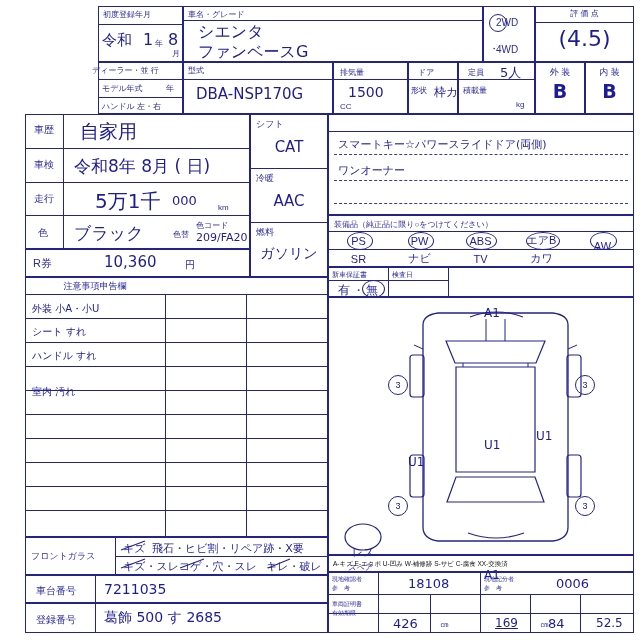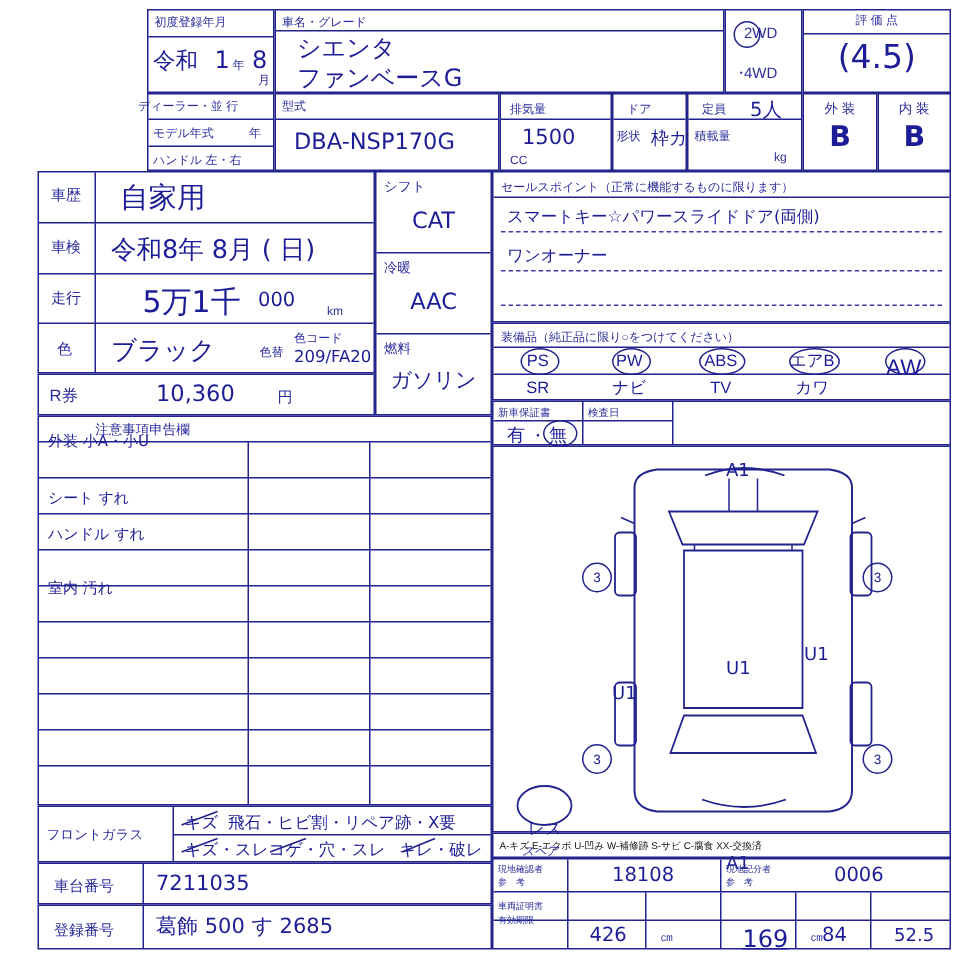--- a/index.html
+++ b/index.html
@@ -120,36 +120,35 @@
   <div class="hline" style="left:251px;top:222px;width:76px;"></div>
   <div class="lbl" style="left:256px;top:118px;font-size:9px;">シフト</div>
   <div class="val hand ctr" style="left:250px;top:138px;width:78px;font-size:15px;">CAT</div>
   <div class="lbl" style="left:256px;top:172px;font-size:9px;">冷暖</div>
   <div class="val hand ctr" style="left:250px;top:192px;width:78px;font-size:15px;">AAC</div>
   <div class="lbl" style="left:256px;top:226px;font-size:9px;">燃料</div>
   <div class="val hand ctr" style="left:250px;top:245px;width:78px;font-size:14px;">ガソリン</div>
 
   <div class="bx" style="left:328px;top:114px;width:306px;height:101px;"></div>
   <div class="hline" style="left:329px;top:131px;width:304px;"></div>
-  <div class="lbl" style="left:334px;top:119px;">セールスポイント（正常に機能するものに限ります）</div>
   <div class="val hand" style="left:338px;top:137px;font-size:11px;">スマートキー☆パワースライドドア(両側)</div>
   <div class="dash" style="left:334px;top:154px;width:294px;"></div>
   <div class="val hand" style="left:338px;top:163px;font-size:11px;text-align:center;">ワンオーナー</div>
   <div class="dash" style="left:334px;top:180px;width:294px;"></div>
   <div class="dash" style="left:334px;top:203px;width:294px;"></div>
 
   <div class="bx" style="left:328px;top:215px;width:306px;height:52px;"></div>
   <div class="hline" style="left:329px;top:231px;width:304px;"></div>
   <div class="hline" style="left:329px;top:249px;width:304px;"></div>
   <div class="lbl" style="left:334px;top:219px;">装備品（純正品に限り○をつけてください）</div>
   <div class="val ctr" style="left:328px;top:233px;width:61px;height:15px;font-size:11px;">PS</div>
   <div class="val ctr" style="left:389px;top:233px;width:61px;height:15px;font-size:11px;">PW</div>
   <div class="val ctr" style="left:450px;top:233px;width:61px;height:15px;font-size:11px;">ABS</div>
   <div class="val ctr" style="left:511px;top:233px;width:61px;height:15px;font-size:11px;">エアB</div>
-  <div class="val ctr" style="left:572px;top:233px;width:61px;height:25px;font-size:15px;">AW</div>
+  <div class="val ctr" style="left:572px;top:233px;width:61px;height:25px;font-size:11px;">AW</div>
   <div class="val ctr" style="left:328px;top:251px;width:61px;height:15px;font-size:11px;">SR</div>
   <div class="val ctr" style="left:389px;top:251px;width:61px;height:15px;font-size:11px;">ナビ</div>
   <div class="val ctr" style="left:450px;top:251px;width:61px;height:15px;font-size:11px;">TV</div>
   <div class="val ctr" style="left:511px;top:251px;width:61px;height:15px;font-size:11px;">カワ</div>
 
   <div class="circle" style="left:347px;top:232px;width:24px;height:16px;"></div>
   <div class="circle" style="left:408px;top:232px;width:24px;height:16px;"></div>
   <div class="circle" style="left:466px;top:232px;width:29px;height:16px;"></div>
   <div class="circle" style="left:526px;top:232px;width:32px;height:16px;"></div>
   <div class="circle" style="left:590px;top:232px;width:25px;height:16px;"></div>
@@ -174,21 +173,21 @@
   <div class="hline" style="left:26px;top:318px;width:301px;"></div>
   <div class="hline" style="left:26px;top:342px;width:301px;"></div>
   <div class="hline" style="left:26px;top:366px;width:301px;"></div>
   <div class="hline" style="left:26px;top:390px;width:301px;"></div>
   <div class="hline" style="left:26px;top:414px;width:301px;"></div>
   <div class="hline" style="left:26px;top:438px;width:301px;"></div>
   <div class="hline" style="left:26px;top:462px;width:301px;"></div>
   <div class="hline" style="left:26px;top:486px;width:301px;"></div>
   <div class="hline" style="left:26px;top:510px;width:301px;"></div>
 
-  <div class="val hand" style="left:32px;top:287px;font-size:10px;">外装 小A・小U</div>
+  <div class="val hand" style="left:32px;top:302px;font-size:10px;">外装 小A・小U</div>
   <div class="val hand" style="left:32px;top:325px;font-size:10px;">シート すれ</div>
   <div class="val hand" style="left:32px;top:349px;font-size:10px;">ハンドル すれ</div>
   <div class="val hand" style="left:32px;top:373px;font-size:10px;margin-top:12px;">室内 汚れ</div>
 
   <div class="bx" style="left:25px;top:537px;width:303px;height:38px;"></div>
   <div class="vline" style="left:115px;top:538px;height:36px;"></div>
   <div class="hline" style="left:116px;top:556px;width:211px;"></div>
   <div class="lbl" style="left:31px;top:550px;font-size:9px;">フロントガラス</div>
   <div class="val hand" style="left:123px;top:541px;font-size:11px;">キズ</div>
   <div class="val hand" style="left:152px;top:541px;font-size:11px;">飛石・ヒビ割・リペア跡・X要</div>
@@ -282,18 +281,18 @@
 参　考</div>
   <div class="val hand" style="left:408px;top:576px;font-size:13px;">18108</div>
   <div class="lbl" style="left:484px;top:575px;font-size:6px;white-space:pre;">現地記分者
 参　考</div>
   <div class="val hand" style="left:556px;top:576px;font-size:13px;">0006</div>
 
   <div class="lbl" style="left:332px;top:600px;font-size:6px;white-space:pre;">車両証明書
 有効期限</div>
   <div class="val hand" style="left:393px;top:616px;font-size:13px;">426</div>
   <div class="val" style="left:440px;top:618px;font-size:9px;">㎝</div>
-  <div class="val hand" style="left:495px;top:616px;font-size:16px;text-decoration:underline;">169</div>
+  <div class="val hand" style="left:495px;top:616px;font-size:12px;text-decoration:underline;">169</div>
   <div class="val" style="left:540px;top:618px;font-size:9px;">㎝</div>
   <div class="val hand" style="left:548px;top:616px;font-size:13px;">84</div>
   <div class="val hand" style="left:596px;top:616px;font-size:12px;">52.5</div>
 
 </div>
 
 </body></html>

